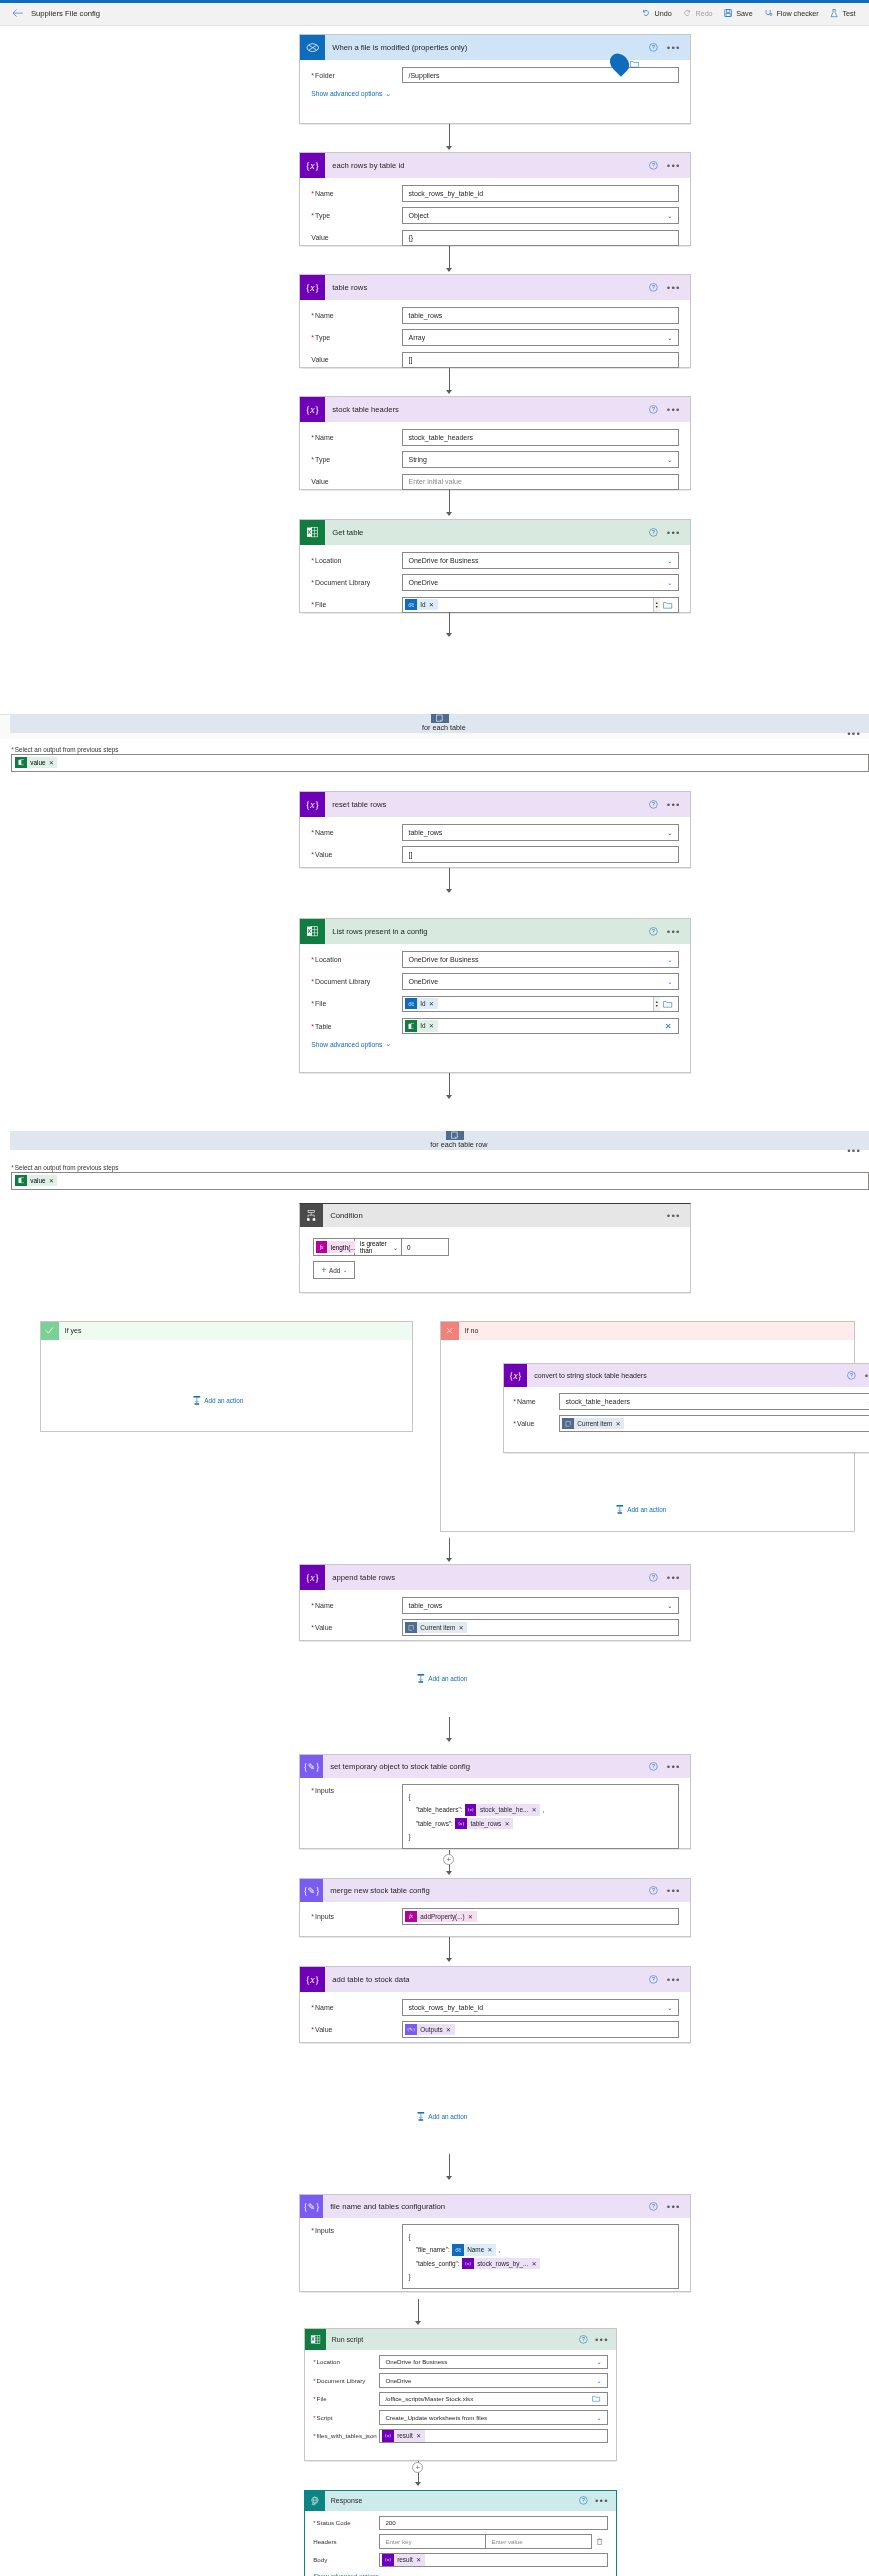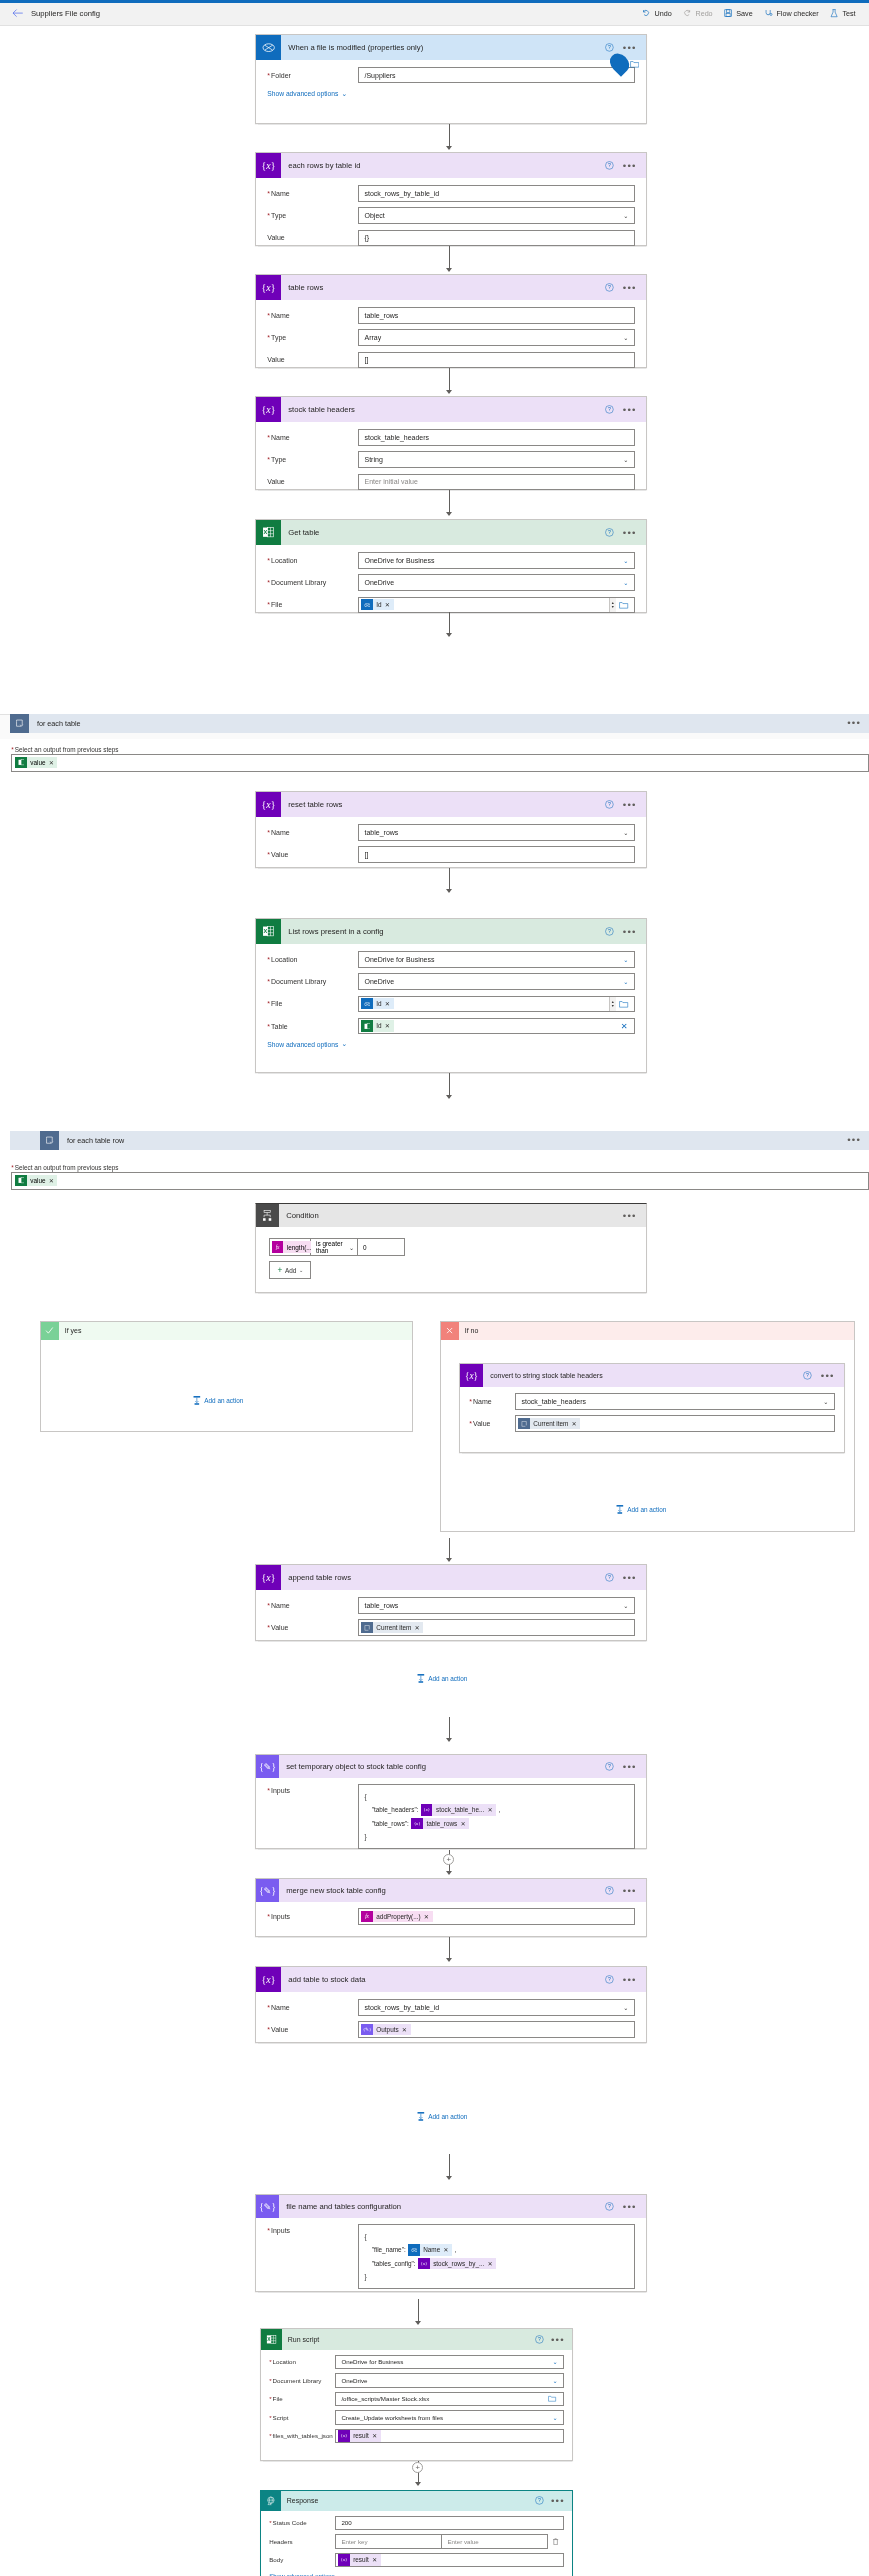--- a/index.html
+++ b/index.html
@@ -23,21 +23,21 @@
   .tb-btn { display:flex; align-items:center; gap:3.6px; font-size:7.2px; color:#201f1e; cursor:pointer; }
   .tb-btn.disabled { color:#a19f9d; cursor:default; }
   .tb-ico { width:8.8px; height:8.8px; display:flex; align-items:center; justify-content:center; }
 
   
   .canvas { position:absolute; left:0; top:26px; width:870px; height:2596px; background:#ffffff; }
 
   
   .card {
     position:absolute; background:#ffffff;
-    border:0.5px solid #c8c6c4; box-shadow:0 0.5px 1px rgba(0,0,0,.10);
+    border:0.5px solid #c8c6c4; box-shadow:0 0.5px 1px rgba(0,0,0,.10);margin-left:44px;
   }
   .card-head { display:flex; align-items:center; height:25px; }
   .card-ico { width:25px; height:25px; flex:0 0 25px; display:flex; align-items:center; justify-content:center; }
   .card-title { font-size:7.7px; color:#201f1e; padding-left:7.2px; flex:1; white-space:nowrap; }
   .head-actions { display:flex; align-items:center; gap:9.3px; padding-right:9.3px; }
   .q-ico { width:8.8px; height:8.8px; }
   .dots { color:#605e5c; font-size:9.8px; letter-spacing:1.2px; line-height:5.2px; cursor:pointer; }
   .card-body { padding:7.2px 11.3px 9.3px 11.3px; }
 
   .row { display:flex; align-items:center; margin-bottom:5.7px; min-height:16.5px; }
@@ -81,21 +81,21 @@
     border-top:4.6px solid #605e5c;
   }
   .plusnode {
     position:absolute; width:11.3px; height:11.3px; border-radius:50%;
     border:0.5px solid #a19f9d; background:#fff; color:#605e5c;
     display:flex; align-items:center; justify-content:center; font-size:7.7px; cursor:pointer;
   }
 
   
   .scope { position:absolute; background:#fafafa; border-top:0.5px solid #e1e1e1; border-bottom:0.5px solid #e1e1e1; }
-  .scope-head { position:absolute; height:18.5px; background:#dfe6ef; display:flex; align-items:center; }
+  .scope-head { position:absolute; height:18.5px; background:#dfe6ef; display:flex; align-items:center;flex-direction:column; }
   .scope-head .sico { width:18.5px; height:18.5px; background:#4f6b8f; display:flex; align-items:center; justify-content:center; }
   .scope-head .stitle { padding-left:8.2px; font-size:7.2px; color:#201f1e; }
   .scope-head .sdots { margin-left:auto; padding-right:8.2px; color:#605e5c; font-size:9.8px; letter-spacing:1.2px; line-height:4.1px; cursor:pointer; }
   .sel-out { position:absolute; font-size:6.4px; color:#323130; }
   .sel-box { position:absolute; border:0.5px solid #8a8886; background:#fff; display:flex; align-items:center; padding:0 3.1px; }
 
   
   .branch { position:absolute; border:0.5px solid #c8c6c4; background:#fff; }
   .branch-head { height:17.5px; display:flex; align-items:center; }
   .branch-head .bico { width:17.5px; height:17.5px; display:flex; align-items:center; justify-content:center; color:#fff; font-size:8.2px; }

